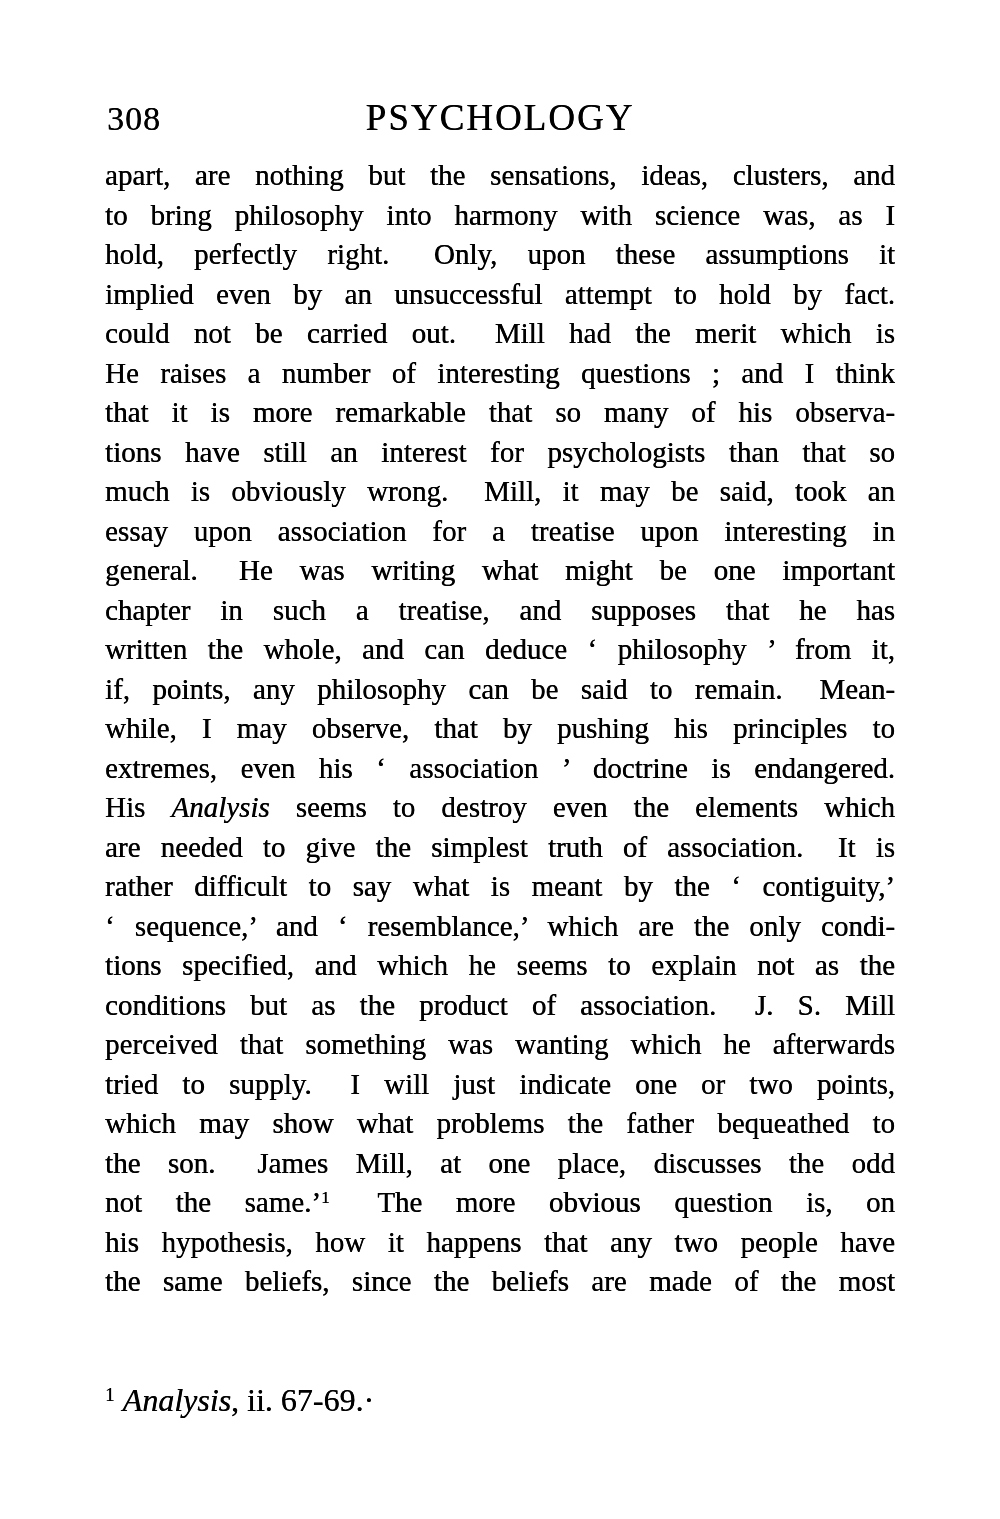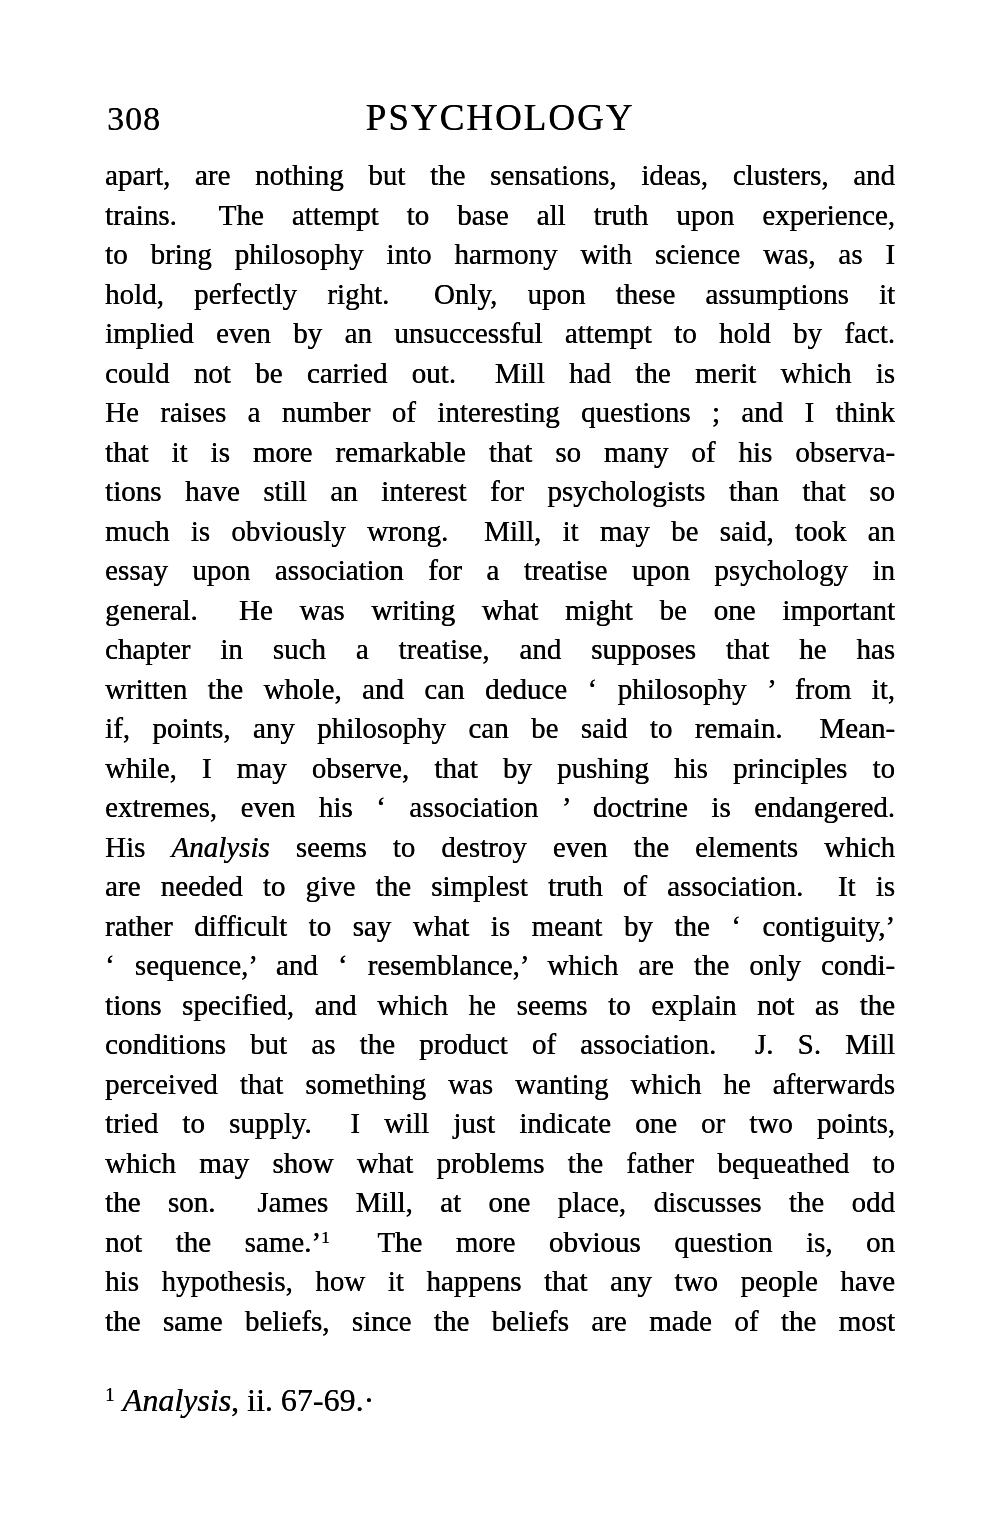--- a/index.html
+++ b/index.html
@@ -88,30 +88,29 @@
 <body>
 
 <div class="page">
   <header class="page-head">
     <span class="page-num">308</span>
     <h1 class="running-title">PSYCHOLOGY</h1>
   </header>
 
   <main class="body-text" id="body-text">
       <div class="line"><span>apart, are nothing but the sensations, ideas, clusters, and</span></div>
-      <div class="line"><span>trains.  The attempt to base all truth upon experience,</span></div>
       <div class="line"><span>to bring philosophy into harmony with science was, as I</span></div>
       <div class="line"><span>hold, perfectly right.  Only, upon these assumptions it</span></div>
       <div class="line"><span>implied even by an unsuccessful attempt to hold by fact.</span></div>
       <div class="line"><span>could not be carried out.  Mill had the merit which is</span></div>
       <div class="line"><span>He raises a number of interesting questions ; and I think</span></div>
       <div class="line"><span>that it is more remarkable that so many of his observa-</span></div>
       <div class="line"><span>tions have still an interest for psychologists than that so</span></div>
       <div class="line"><span>much is obviously wrong.  Mill, it may be said, took an</span></div>
-      <div class="line"><span>essay upon association for a treatise upon psychology in</span></div>
+      <div class="line"><span>essay upon association for a treatise upon interesting in</span></div>
       <div class="line"><span>general.  He was writing what might be one important</span></div>
       <div class="line"><span>chapter in such a treatise, and supposes that he has</span></div>
       <div class="line"><span>written the whole, and can deduce ‘ philosophy ’ from it,</span></div>
       <div class="line"><span>if, points, any philosophy can be said to remain.  Mean-</span></div>
       <div class="line"><span>while, I may observe, that by pushing his principles to</span></div>
       <div class="line"><span>extremes, even his ‘ association ’ doctrine is endangered.</span></div>
       <div class="line"><span>His </span><span class="it">Analysis</span><span> seems to destroy even the elements which</span></div>
       <div class="line"><span>are needed to give the simplest truth of association.  It is</span></div>
       <div class="line"><span>rather difficult to say what is meant by the ‘ contiguity,’</span></div>
       <div class="line"><span>‘ sequence,’ and ‘ resemblance,’ which are the only condi-</span></div>

